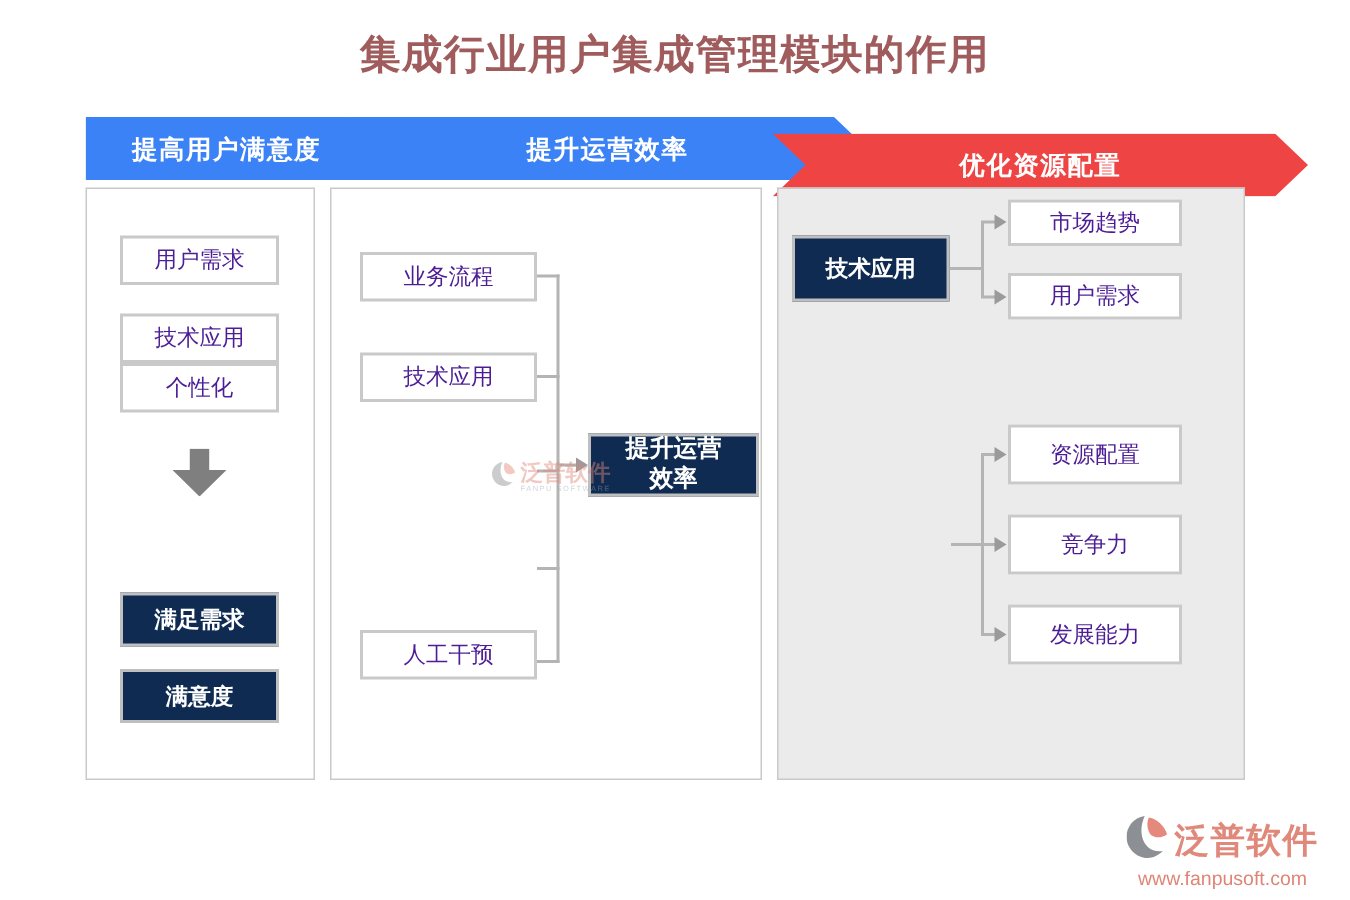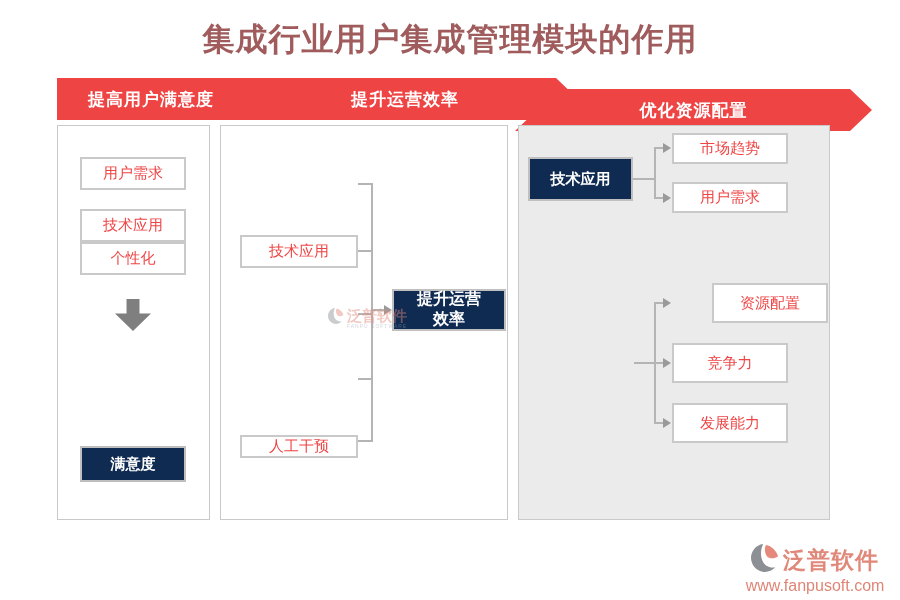--- a/index.html
+++ b/index.html
@@ -1,56 +1,56 @@
 <!DOCTYPE html>
 <html><head>
 <meta charset="utf-8">
 <style>
   html,body{margin:0;padding:0;background:#fff;}
   .stage{position:relative;width:900px;height:600px;background:#fff;overflow:hidden;
          font-family:"Liberation Sans","DejaVu Sans",sans-serif;}
   .title{position:absolute;left:0;top:18px;width:100%;text-align:center;
          font-family:"DejaVu Serif","Liberation Serif",serif;
-         font-size:32px;font-weight:700;color:#a05c5c;letter-spacing:1px;}
+         font-size:27px;font-weight:700;color:#a05c5c;letter-spacing:1px;}
   
   .chev{position:absolute;top:78px;height:42px;display:flex;align-items:center;
         justify-content:center;color:#fff;font-size:17px;font-weight:700;letter-spacing:1px;}
   .chev.first{clip-path:polygon(0 0,calc(100% - 22px) 0,100% 50%,calc(100% - 22px) 100%,0 100%);
               padding-right:22px;}
   .chev.mid{clip-path:polygon(0 0,calc(100% - 22px) 0,100% 50%,calc(100% - 22px) 100%,0 100%,22px 50%);
             padding-left:22px;padding-right:22px;}
-  .navy{background:#ef4444;}
+  .navy{background:#3b82f6;}
   .grayfill{background:#ef4444;margin-top:11px;}
   
   .panel{position:absolute;top:125px;height:395px;border:1px solid #c9c9c9;background:#fff;box-sizing:border-box;}
   .panel.shaded{background:#ebebeb;}
   
   .wbox,.nbox{position:absolute;display:flex;align-items:center;justify-content:center;
               box-sizing:border-box;text-align:center;}
-  .wbox{background:#fff;border:2px solid #c9c9c9;color:#ef4444;font-size:15px;}
+  .wbox{background:#fff;border:2px solid #c9c9c9;color:#4c1d95;font-size:15px;}
   .nbox{background:#0f2b52;border:2px solid #bfbfbf;color:#fff;font-size:15px;font-weight:700;}
   .nbox.result{font-size:16px;line-height:1.25;flex-direction:column;}
   
   .hline,.vline{position:absolute;background:#b4b4b4;}
   .hline{height:2px;}
   .vline{width:2px;}
   .ahead{position:absolute;width:0;height:0;border-top:5px solid transparent;
          border-bottom:5px solid transparent;border-left:8px solid #9a9a9a;}
   
   .downarrow{position:absolute;background:#7f7f7f;
              clip-path:polygon(32% 0,68% 0,68% 45%,100% 45%,50% 100%,0 45%,32% 45%);}
   
   .watermark{position:absolute;left:328px;top:308px;opacity:.45;display:flex;align-items:flex-start;gap:3px;}
   .watermark .wm-text{color:#e0887a;font-size:15px;font-weight:700;line-height:1;}
   .watermark .wm-sub{color:#9aa2ae;font-size:5px;letter-spacing:1px;}
   
   .logo{position:absolute;left:735px;top:544px;width:160px;display:flex;flex-direction:column;align-items:center;}
   .logo-row{display:flex;align-items:center;gap:4px;}
   .logo-name{color:#e0887a;font-size:23px;font-weight:700;letter-spacing:1px;}
-  .logo-url{color:#df8576;font-size:16px;margin-top:1px;}
+  .logo-url{color:#df8576;font-size:13px;margin-top:1px;}
 </style>
 </head>
 <body>
 
 <div class="stage">
 
   <div class="title">集成行业用户集成管理模块的作用</div>
 
   <div class="chev first navy" style="left:57px;width:188px;">
     <span>提高用户满意度</span>
@@ -63,50 +63,52 @@
   </div>
 
   <div class="panel" style="left:57px;width:153px;"></div>
   <div class="panel" style="left:220px;width:288px;"></div>
   <div class="panel shaded" style="left:518px;width:312px;"></div>
 
   <div class="wbox" style="left:80px;top:157px;width:106px;height:33px;">用户需求</div>
   <div class="wbox" style="left:80px;top:209px;width:106px;height:33px;">技术应用</div>
   <div class="wbox" style="left:80px;top:242px;width:106px;height:33px;">个性化</div>
   <div class="downarrow" style="left:115px;top:299px;width:36px;height:32px;"></div>
+  <div class="nbox" style="left:80px;top:395px;width:106px;height:36px;">满足需求</div>
   <div class="nbox" style="left:80px;top:446px;width:106px;height:36px;">满意度</div>
 
+  <div class="wbox" style="left:240px;top:168px;width:118px;height:33px;">业务流程</div>
   <div class="wbox" style="left:240px;top:235px;width:118px;height:33px;">技术应用</div>
-  <div class="wbox" style="left:240px;top:435px;width:118px;height:23px;text-align:right;">人工干预</div>
+  <div class="wbox" style="left:240px;top:420px;width:118px;height:33px;text-align:right;">人工干预</div>
 
   <div class="hline" style="left:358px;top:183px;width:15px;"></div>
   <div class="hline" style="left:358px;top:250px;width:15px;"></div>
   <div class="hline" style="left:358px;top:313px;width:15px;"></div>
   <div class="hline" style="left:358px;top:378px;width:15px;"></div>
   <div class="hline" style="left:358px;top:440px;width:15px;"></div>
   <div class="vline" style="left:371px;top:183px;height:259px;"></div>
   <div class="hline" style="left:371px;top:309px;width:13px;"></div>
   <div class="ahead" style="left:384px;top:305px;"></div>
 
-  <div class="nbox result" style="left:392px;top:289px;width:114px;height:42px;font-family:Liberation Mono, monospace;">
+  <div class="nbox result" style="left:392px;top:289px;width:114px;height:42px;">
     <span>提升运营</span>
     <span>效率</span>
   </div>
 
   <div class="nbox" style="left:528px;top:157px;width:105px;height:44px;">技术应用</div>
   <div class="wbox" style="left:672px;top:133px;width:116px;height:31px;">市场趋势</div>
   <div class="wbox" style="left:672px;top:182px;width:116px;height:31px;">用户需求</div>
   <div class="hline" style="left:633px;top:178px;width:21px;"></div>
   <div class="vline" style="left:654px;top:148px;height:50px;"></div>
   <div class="hline" style="left:654px;top:147px;width:10px;"></div>
   <div class="ahead" style="left:663px;top:143px;"></div>
   <div class="hline" style="left:654px;top:197px;width:10px;"></div>
   <div class="ahead" style="left:663px;top:193px;"></div>
 
-  <div class="wbox" style="left:712px;top:283px;width:116px;height:40px;">资源配置</div>
+  <div class="wbox" style="left:672px;top:283px;width:116px;height:40px;">资源配置</div>
   <div class="wbox" style="left:672px;top:343px;width:116px;height:40px;">竞争力</div>
   <div class="wbox" style="left:672px;top:403px;width:116px;height:40px;">发展能力</div>
   <div class="hline" style="left:634px;top:362px;width:20px;"></div>
   <div class="vline" style="left:654px;top:302px;height:121px;"></div>
   <div class="hline" style="left:654px;top:302px;width:10px;"></div>
   <div class="ahead" style="left:663px;top:298px;"></div>
   <div class="hline" style="left:654px;top:362px;width:10px;"></div>
   <div class="ahead" style="left:663px;top:358px;"></div>
   <div class="hline" style="left:654px;top:422px;width:10px;"></div>
   <div class="ahead" style="left:663px;top:418px;"></div>

